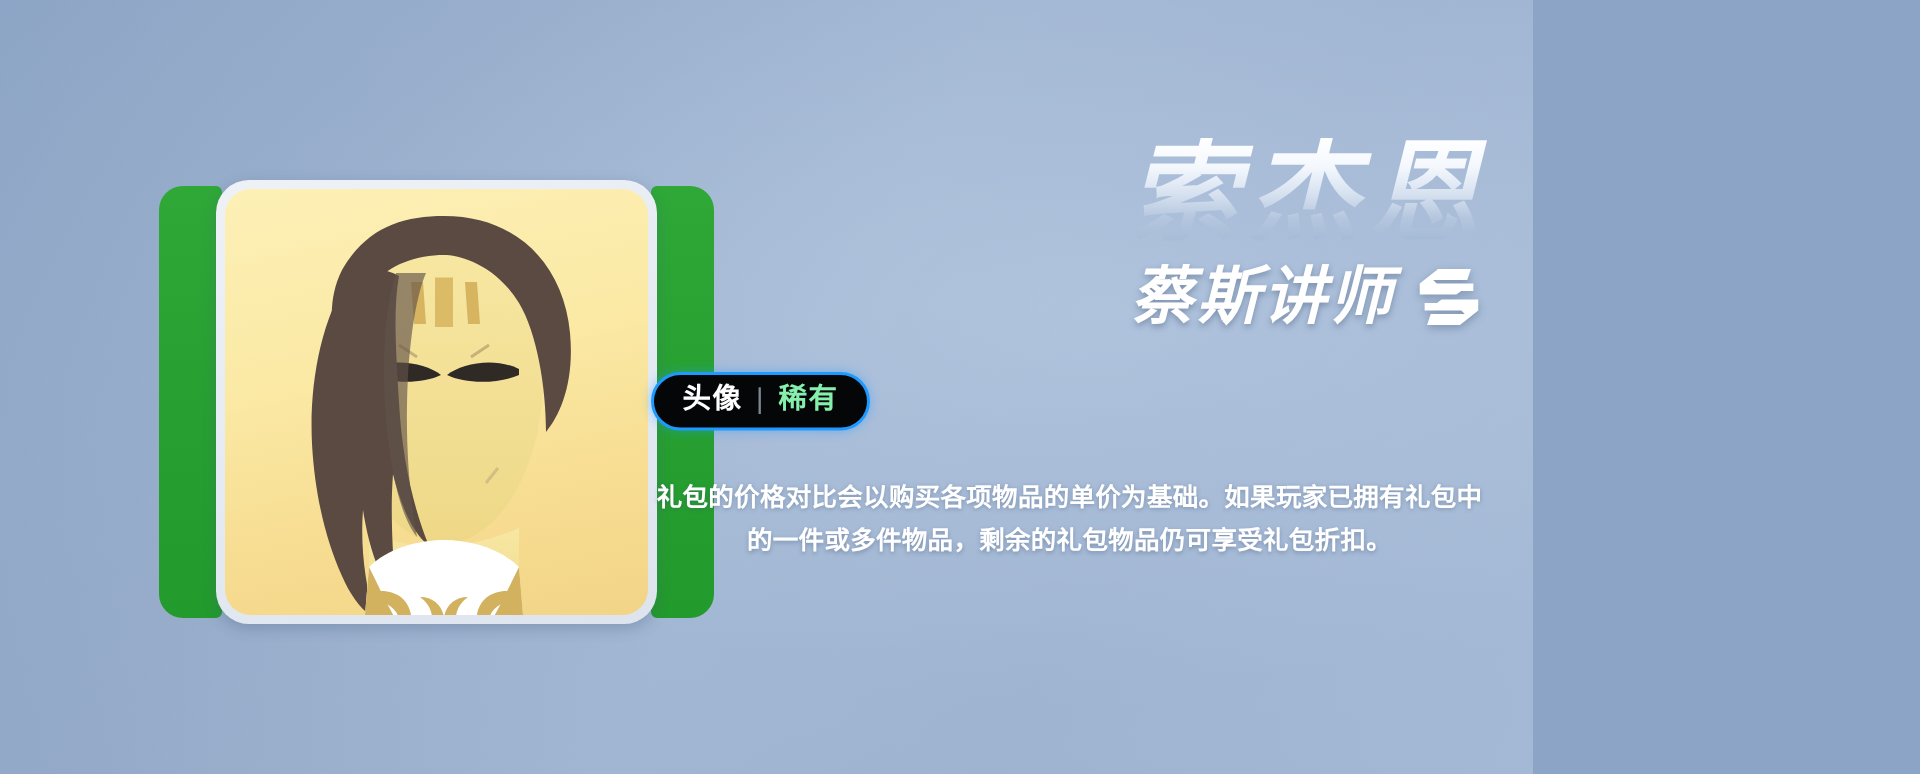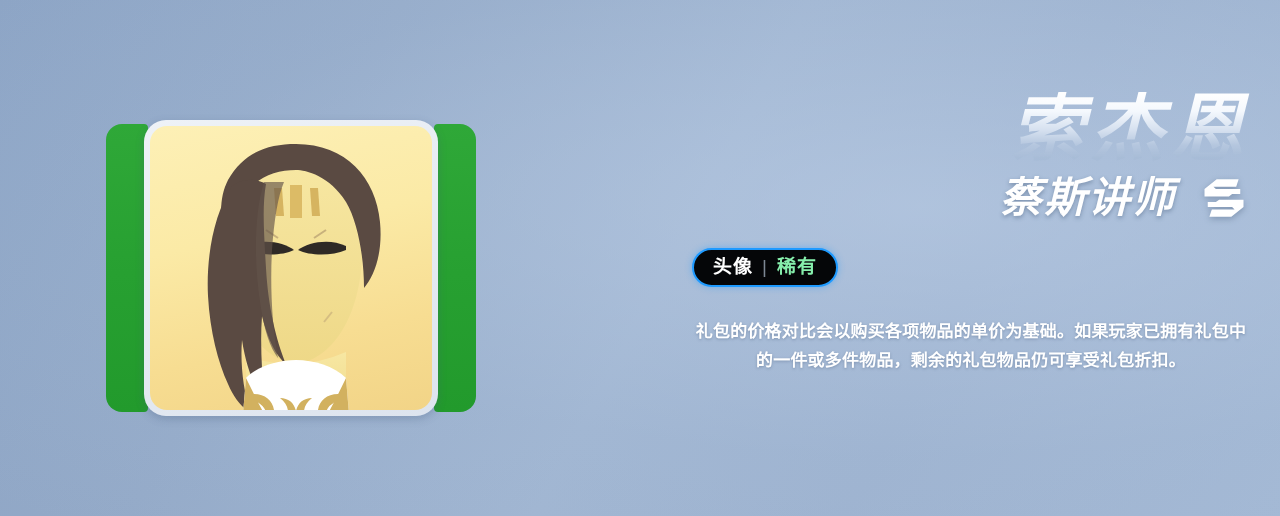--- a/index.html
+++ b/index.html
@@ -7,21 +7,21 @@
     margin: 0;
     padding: 0;
     background: #8ca4c5;
   }
   body {
     font-family: "Liberation Sans", "DejaVu Sans", sans-serif;
   }
 
   #screen {
     position: relative;
-    width: 1280px;
+    width: 1022px;
     height: 516px;
     overflow: hidden;
     background:
       radial-gradient(140% 115% at 72% 40%, rgba(190,208,232,0.55) 0%, rgba(168,190,218,0.22) 42%, rgba(140,164,197,0.0) 72%),
       linear-gradient(118deg, #8ba3c4 0%, #94aac8 26%, #a0b5d1 52%, #9db2cf 72%, #a3b8d4 100%);
     text-decoration: underline;
   }
 
   
   #showcase {
@@ -92,21 +92,21 @@
     -webkit-background-clip: text;
     background-clip: text;
     color: transparent;
     -webkit-text-fill-color: transparent;
   }
 
   #subtitle-row {
     display: flex;
     align-items: center;
     justify-content: flex-end;
-    gap: 22px;
+    gap: 10px;
     margin-top: 6px;
     padding-right: 2px;
   }
   #subtitle {
     font-size: 42px;
     line-height: 1;
     font-style: italic;
     font-weight: 700;
     letter-spacing: 2px;
     color: #ffffff;

